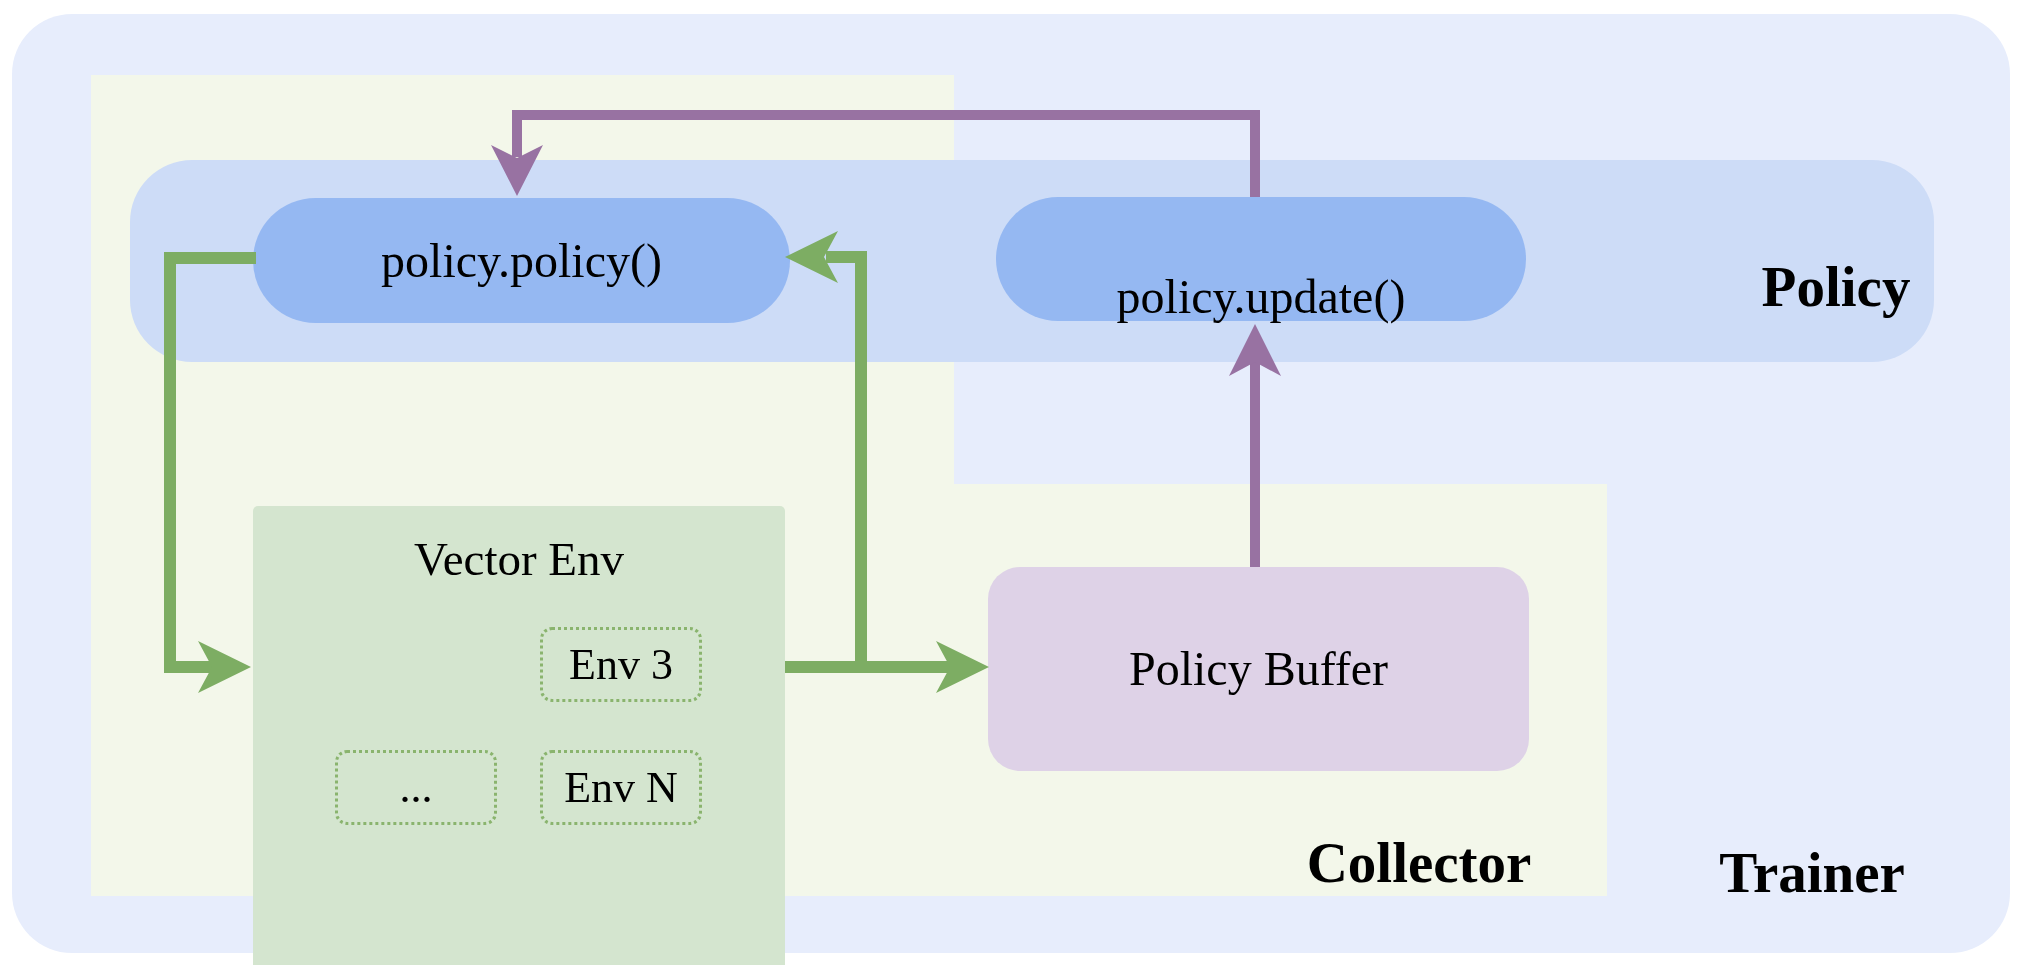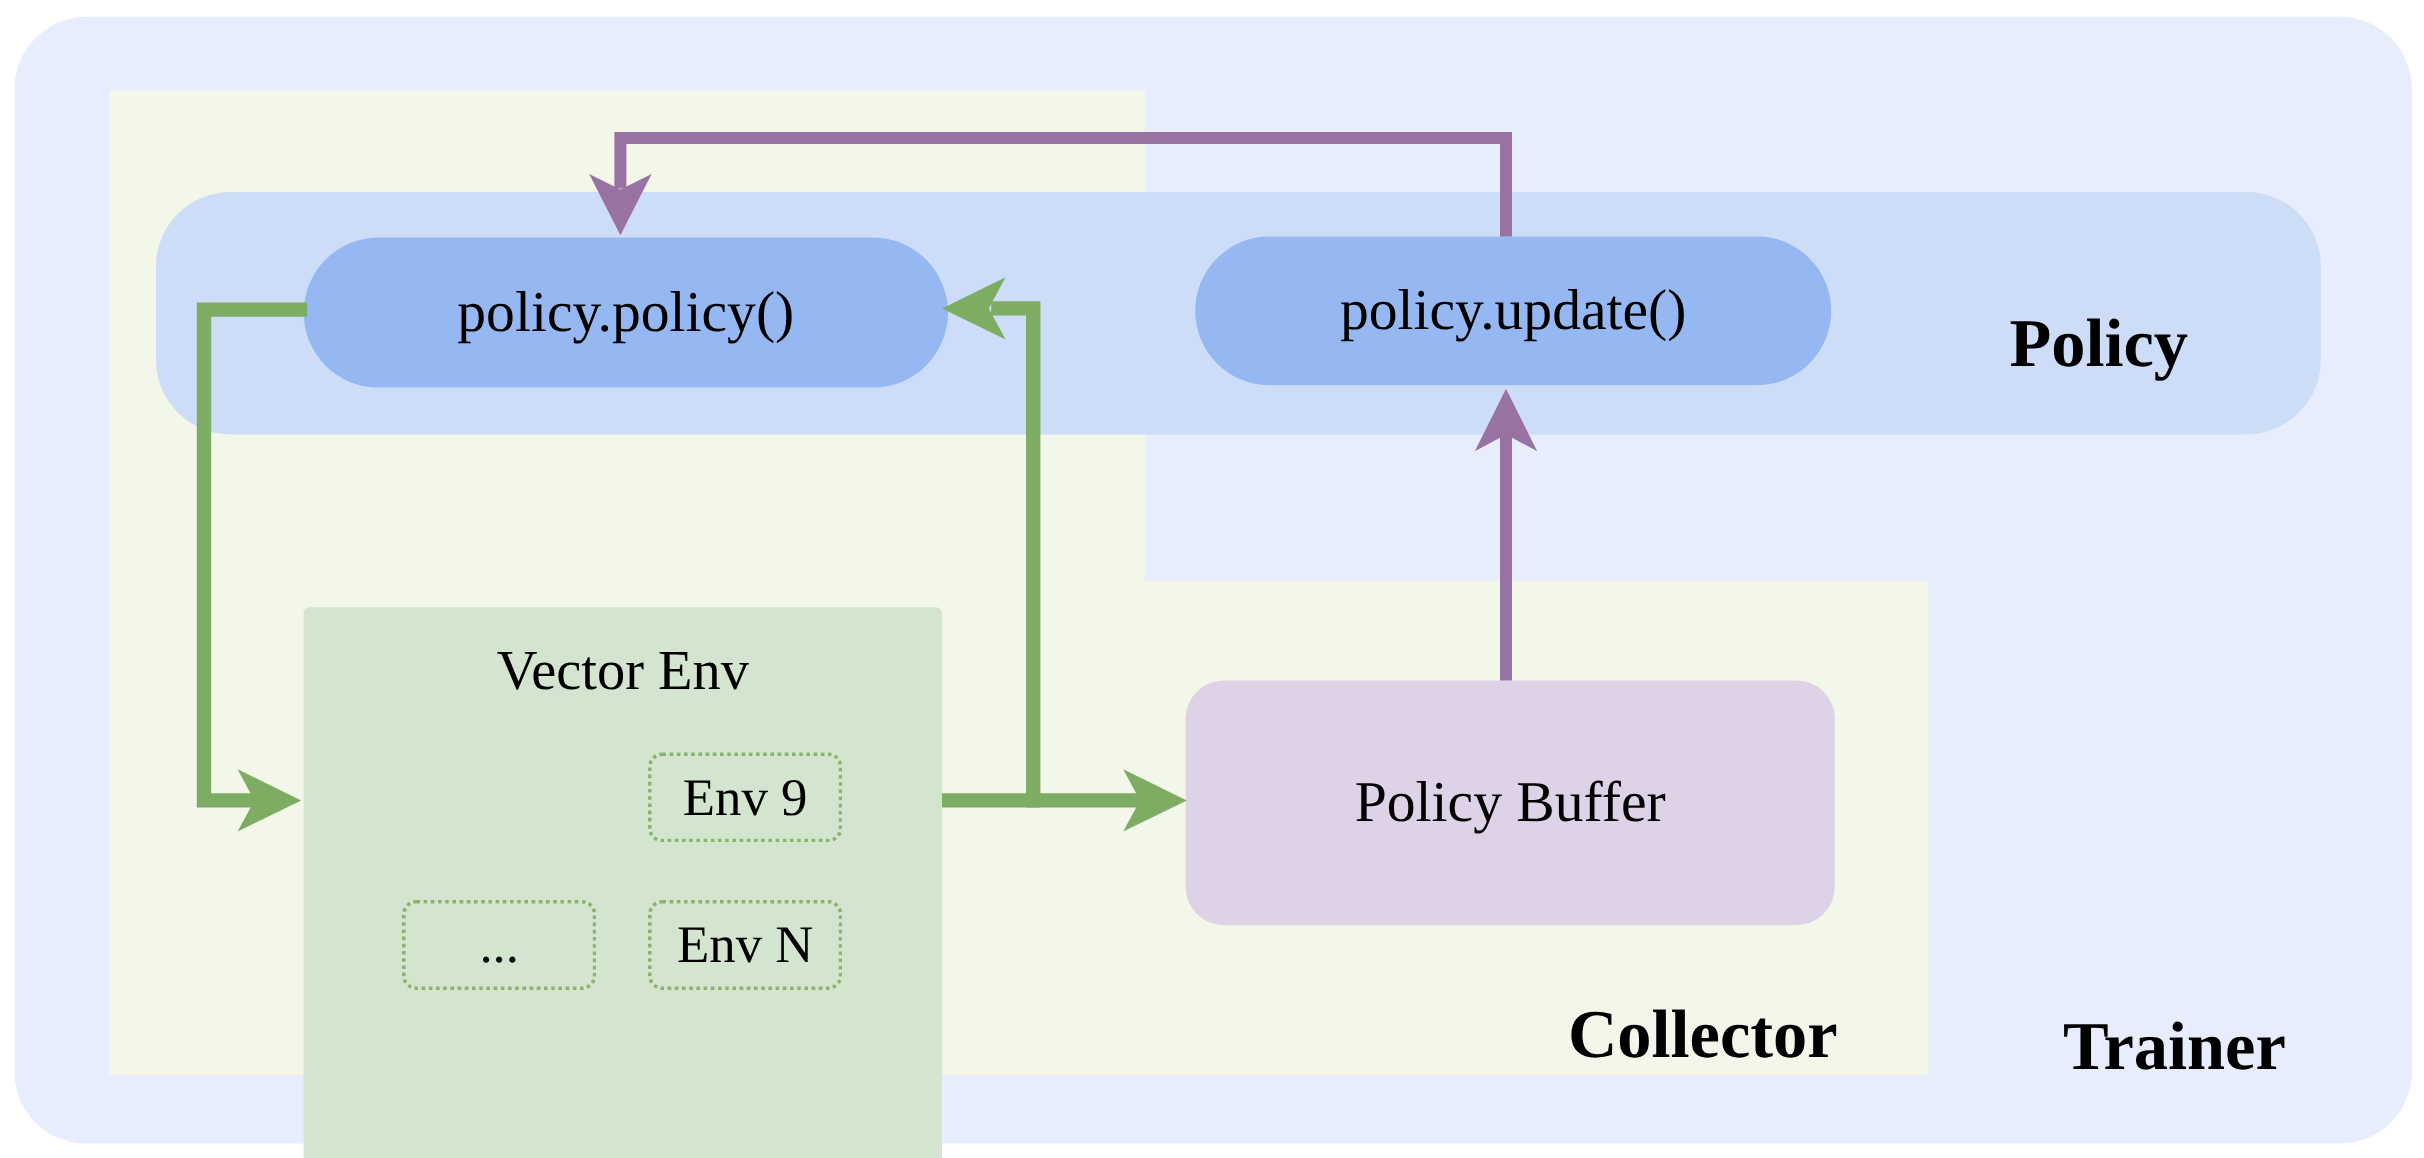--- a/index.html
+++ b/index.html
@@ -24,35 +24,35 @@
   .abs{position:absolute;}
   
   .trainer{left:12px;top:14px;width:1998px;height:939px;background:var(--c-trainer_bg);border-radius:60px;z-index:1;}
   .collector{left:91px;top:75px;width:1516px;height:821px;background:var(--c-collector_bg);z-index:2;}
   .blue-overlay{left:954px;top:75px;width:653px;height:409px;background:var(--c-trainer_bg);z-index:3;}
   .policy-band{left:130px;top:160px;width:1804px;height:202px;background:var(--c-policy_band_bg);border-radius:62px;z-index:4;}
   
   .pill{display:flex;align-items:center;justify-content:center;background:var(--c-pill_bg);
         border-radius:63px;font-size:48px;line-height:1;z-index:6;}
   .pill-forward{left:253px;top:198px;width:537px;height:125px;}
-  .pill-update{left:996px;top:197px;width:530px;height:124px;}
+  .pill-update{left:996px;top:197px;width:530px;height:124px;align-items:flex-end;}
   .venv{left:253px;top:506px;width:532px;height:464px;background:var(--c-env_box_bg);border-radius:5px;z-index:6;}
   .venv-title{position:absolute;left:0;top:30px;width:100%;text-align:center;font-size:47px;line-height:1;}
   .env{position:absolute;width:162px;height:75px;box-sizing:border-box;
        border:3px dotted var(--c-env_dotted_border);border-radius:12px;
        display:flex;align-items:center;justify-content:center;font-size:44px;line-height:1;}
   .env0{left:82px;top:121px;}
   .env1{left:287px;top:121px;}
   .env2{left:82px;top:244px;}
   .env3{left:287px;top:244px;}
   .buffer{left:988px;top:567px;width:541px;height:204px;background:var(--c-buffer_bg);border-radius:32px;
           display:flex;align-items:center;justify-content:center;font-size:48px;line-height:1;z-index:6;}
   
   .rlabel{font-weight:700;font-size:57px;line-height:70px;text-align:center;z-index:5;}
-  .policy-label{left:1629px;top:252px;width:240px;}
+  .policy-label{left:1716px;top:252px;width:240px;}
   .collector-label{left:1289px;top:800px;width:260px;margin-top:28px;}
   .trainer-label{left:1692px;top:800px;width:240px;margin-top:38px;}
   
   #arrows{position:absolute;left:0;top:0;width:2020px;height:965px;z-index:10;pointer-events:none;}
   .ln-g{stroke:var(--c-arrow_green);stroke-width:12;fill:none;stroke-linejoin:miter;}
   .ln-p{stroke:var(--c-arrow_purple);stroke-width:10;fill:none;stroke-linejoin:miter;}
   .hd-g{fill:var(--c-arrow_green);stroke:none;}
   .hd-p{fill:var(--c-arrow_purple);stroke:none;}
 </style>
 </head>
@@ -73,21 +73,21 @@
     <span>policy.policy()</span>
   </div>
 
   <div class="abs pill pill-update">
     <span>policy.update()</span>
   </div>
 
   <div class="abs venv">
     <div class="venv-title">Vector Env</div>
     <div class="env env1">
-      <span>Env 9</span>
+      <span>Env 3</span>
     </div>
     <div class="env env2">
       <span>...</span>
     </div>
     <div class="env env3">
       <span>Env N</span>
     </div>
   </div>
 
   <div class="abs buffer">

